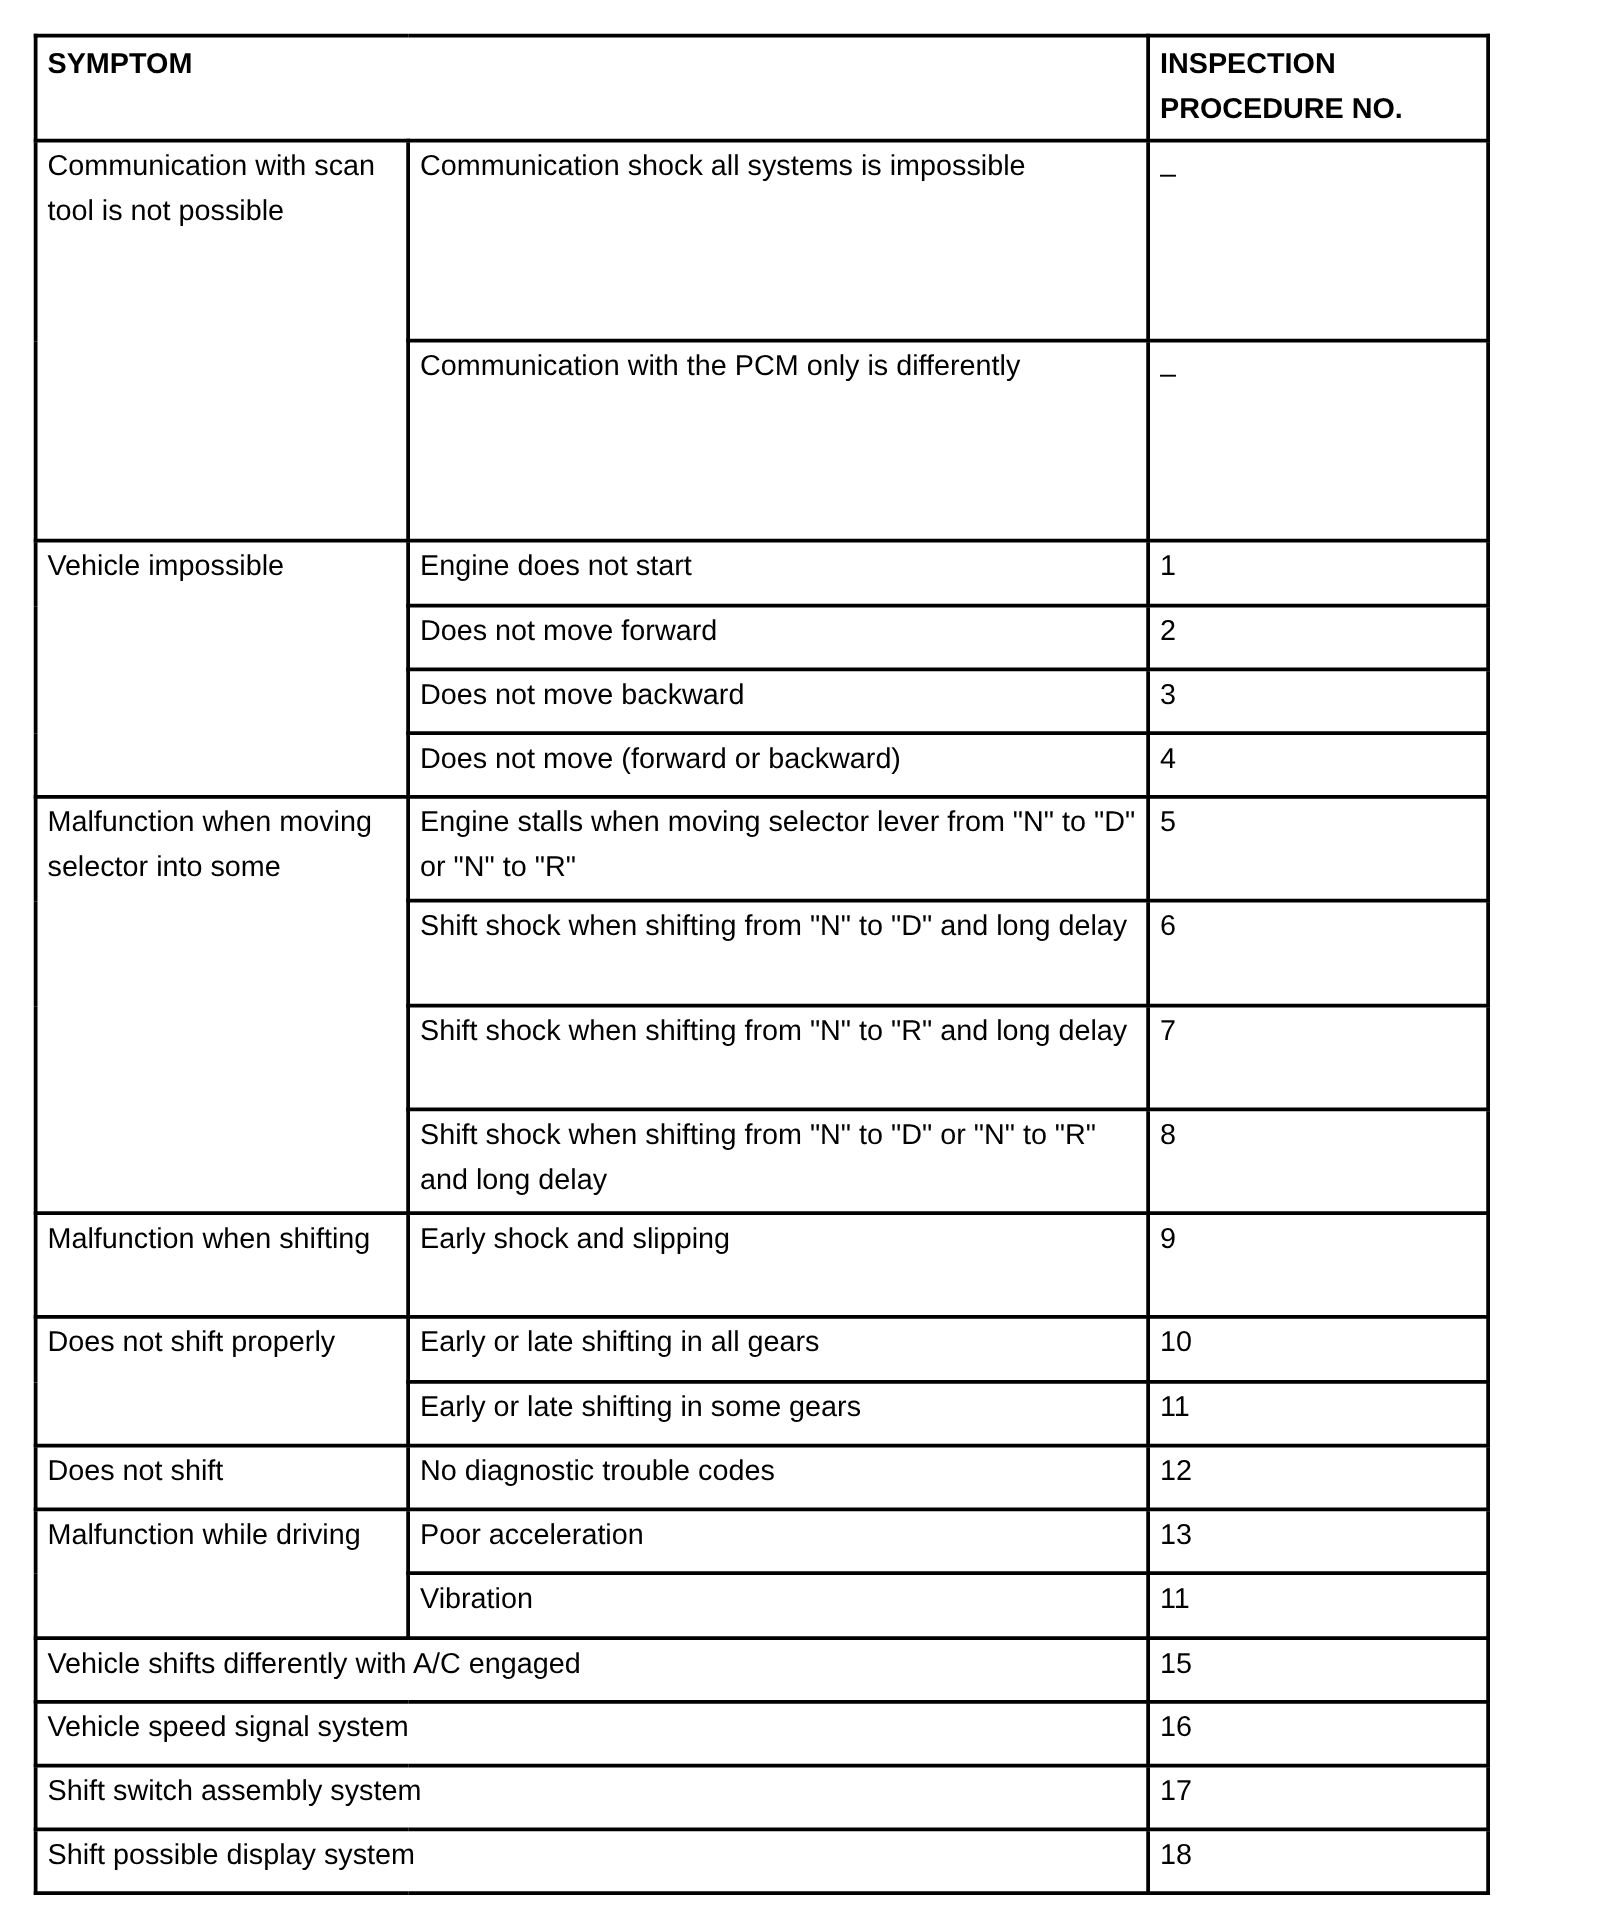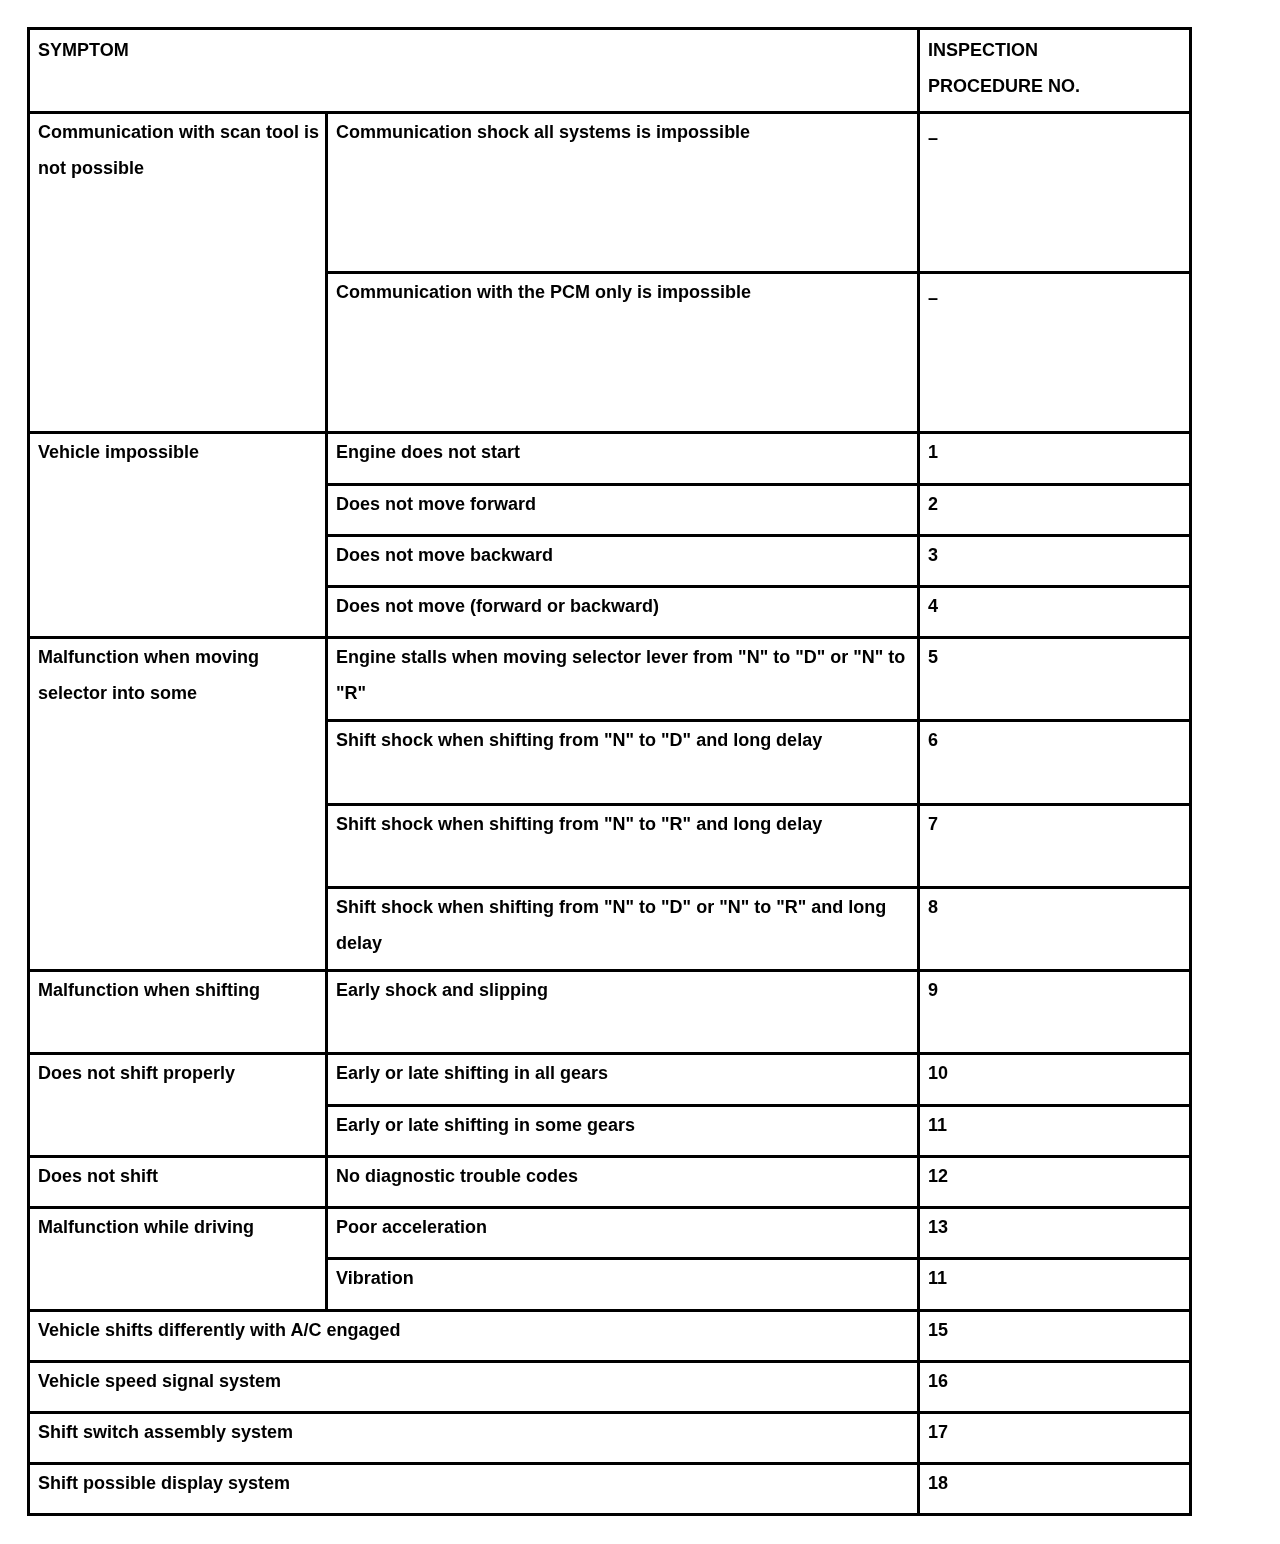--- a/index.html
+++ b/index.html
@@ -3,33 +3,33 @@
   <meta charset="utf-8">
   <style>
     html, body { margin: 0; padding: 0; background: #ffffff; }
     body { width: 1280px; height: 1544px; position: relative; overflow: hidden; }
     .tbl {
       position: absolute; left: 27px; top: 27px;
       width: 1040px;
       border-collapse: collapse;
       table-layout: fixed;
       font-family: "Liberation Sans", sans-serif;
-      font-size: 18px;
+      font-size: 23px;
       line-height: 36px;
       color: #000;
     }
     .tbl td, .tbl th {
       border: 3px solid #000;
       vertical-align: top;
       text-align: left;
       padding: 0 0 0 8px;
       overflow: hidden;
     }
     .tbl th { font-weight: bold; padding-top: 2px; }
-    .tbl td { font-weight: bold; }
+    .tbl td { font-weight: normal; }
     .c1 { width: 298px; }
     .c2 { width: 592px; }
     .c3 { width: 272px; }
     .dash { display: inline-block; margin-top: 6px; }
   </style>
 </head>
 <body>
 
 <table class="tbl">
   <colgroup>
@@ -44,21 +44,21 @@
     </tr>
   </thead>
   <tbody>
 
     <tr style="height:160px">
       <td rowspan="2">Communication with scan tool is not possible</td>
       <td>Communication shock all systems is impossible</td>
       <td><span class="dash">–</span></td>
     </tr>
     <tr style="height:160px">
-      <td>Communication with the PCM only is impossible</td>
+      <td>Communication with the PCM only is differently</td>
       <td><span class="dash">–</span></td>
     </tr>
 
     <tr style="height:52px">
       <td rowspan="4">Vehicle impossible</td>
       <td>Engine does not start</td>
       <td>1</td>
     </tr>
     <tr style="height:51px">
       <td>Does not move forward</td>

